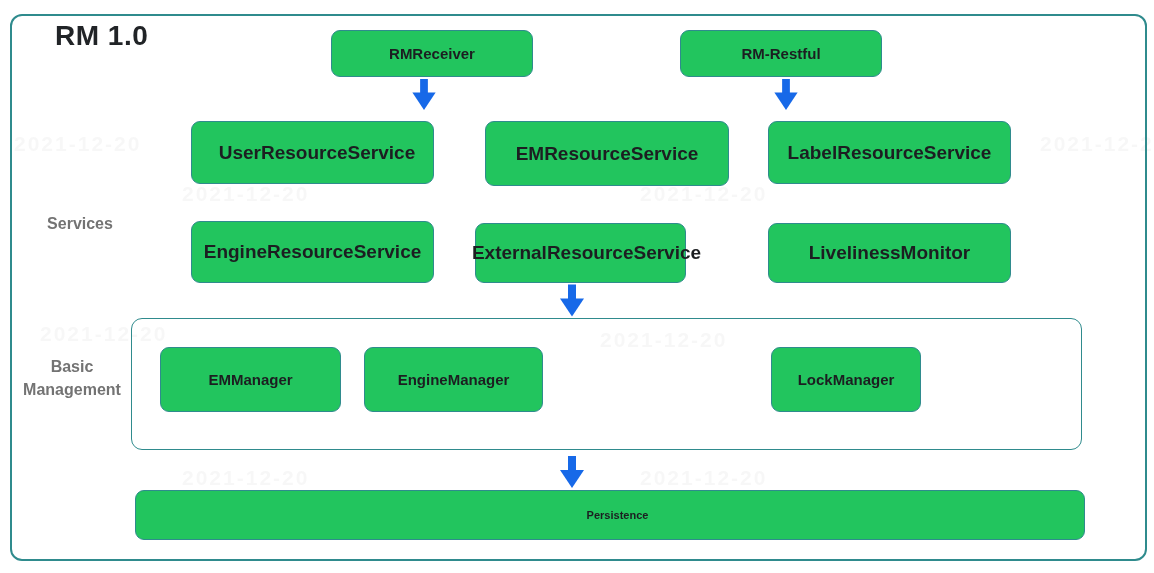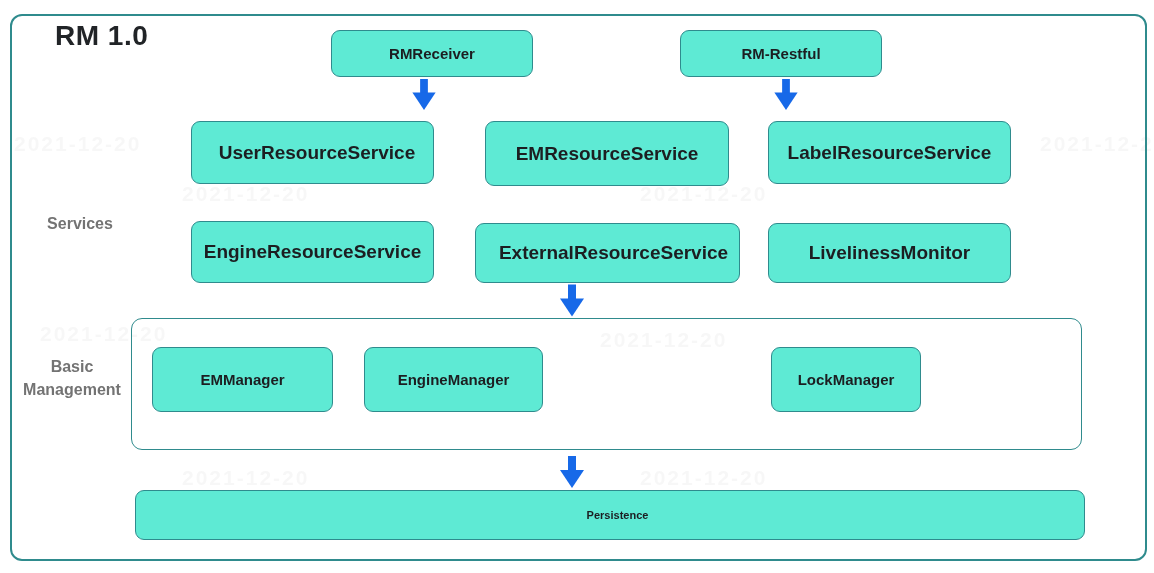--- a/index.html
+++ b/index.html
@@ -9,21 +9,21 @@
   }
   .outer-frame{
     position:absolute;left:10px;top:14px;width:1133px;height:543px;
     border:2px solid #2f8b8d;border-radius:12px;background:transparent;
   }
   .diagram-title{
     position:absolute;left:55px;top:20px;font-size:28px;font-weight:bold;color:#212427;
     letter-spacing:0.5px;
   }
   .node{
-    position:absolute;background:#5eead4;border:1.5px solid #2f8b8d;border-radius:9px;
+    position:absolute;background:#22c55e;border:1.5px solid #2f8b8d;border-radius:9px;
     display:flex;align-items:center;justify-content:center;
     font-weight:bold;color:#1c1e21;text-align:center;box-sizing:border-box;
   }
   .entry-node{font-size:15px;}
   .service-node{font-size:19px;}
   .manager-node{font-size:15px;}
   .persistence-node{font-size:11px;padding-left:15px;}
   .group-frame{
     position:absolute;border:1.5px solid #2f8b8d;border-radius:11px;background:transparent;
     box-sizing:border-box;
@@ -80,40 +80,40 @@
   <div class="node service-node" style="left:485px;top:121px;width:244px;height:65px;">
     <span>EMResourceService</span>
   </div>
   <div class="node service-node" style="left:768px;top:121px;width:243px;height:63px;">
     <span>LabelResourceService</span>
   </div>
 
   <div class="node service-node" style="left:191px;top:221px;width:243px;height:62px;">
     <span>EngineResourceService</span>
   </div>
-  <div class="node service-node" style="left:475px;top:223px;width:265px;height:60px;padding-left:12px;">
+  <div class="node service-node" style="left:475px;top:223px;width:211px;height:60px;padding-left:12px;">
     <span>ExternalResourceService</span>
   </div>
   <div class="node service-node" style="left:768px;top:223px;width:243px;height:60px;">
     <span>LivelinessMonitor</span>
   </div>
 
   <svg class="flow-arrow" style="left:559px;top:284px;height:33px;" viewBox="0 0 26 32">
     <rect x="9" y="0" width="8" height="15" fill="#1769e8"></rect>
     <polygon points="1,14 25,14 13,32" fill="#1769e8"></polygon>
   </svg>
 
   <div class="side-label" style="left:14px;top:355px;width:116px;">
     <div>Basic</div>
     <div>Management</div>
   </div>
 
   <div class="group-frame" style="left:131px;top:318px;width:951px;height:132px;"></div>
 
-  <div class="node manager-node" style="left:152px;top:347px;width:181px;height:65px;">
+  <div class="node manager-node" style="left:160px;top:347px;width:181px;height:65px;">
     <span>EMManager</span>
   </div>
   <div class="node manager-node" style="left:364px;top:347px;width:179px;height:65px;">
     <span>EngineManager</span>
   </div>
   <div class="node manager-node" style="left:771px;top:347px;width:150px;height:65px;">
     <span>LockManager</span>
   </div>
 
   <svg class="flow-arrow" style="left:559px;top:455px;height:34px;" viewBox="0 0 26 32">

